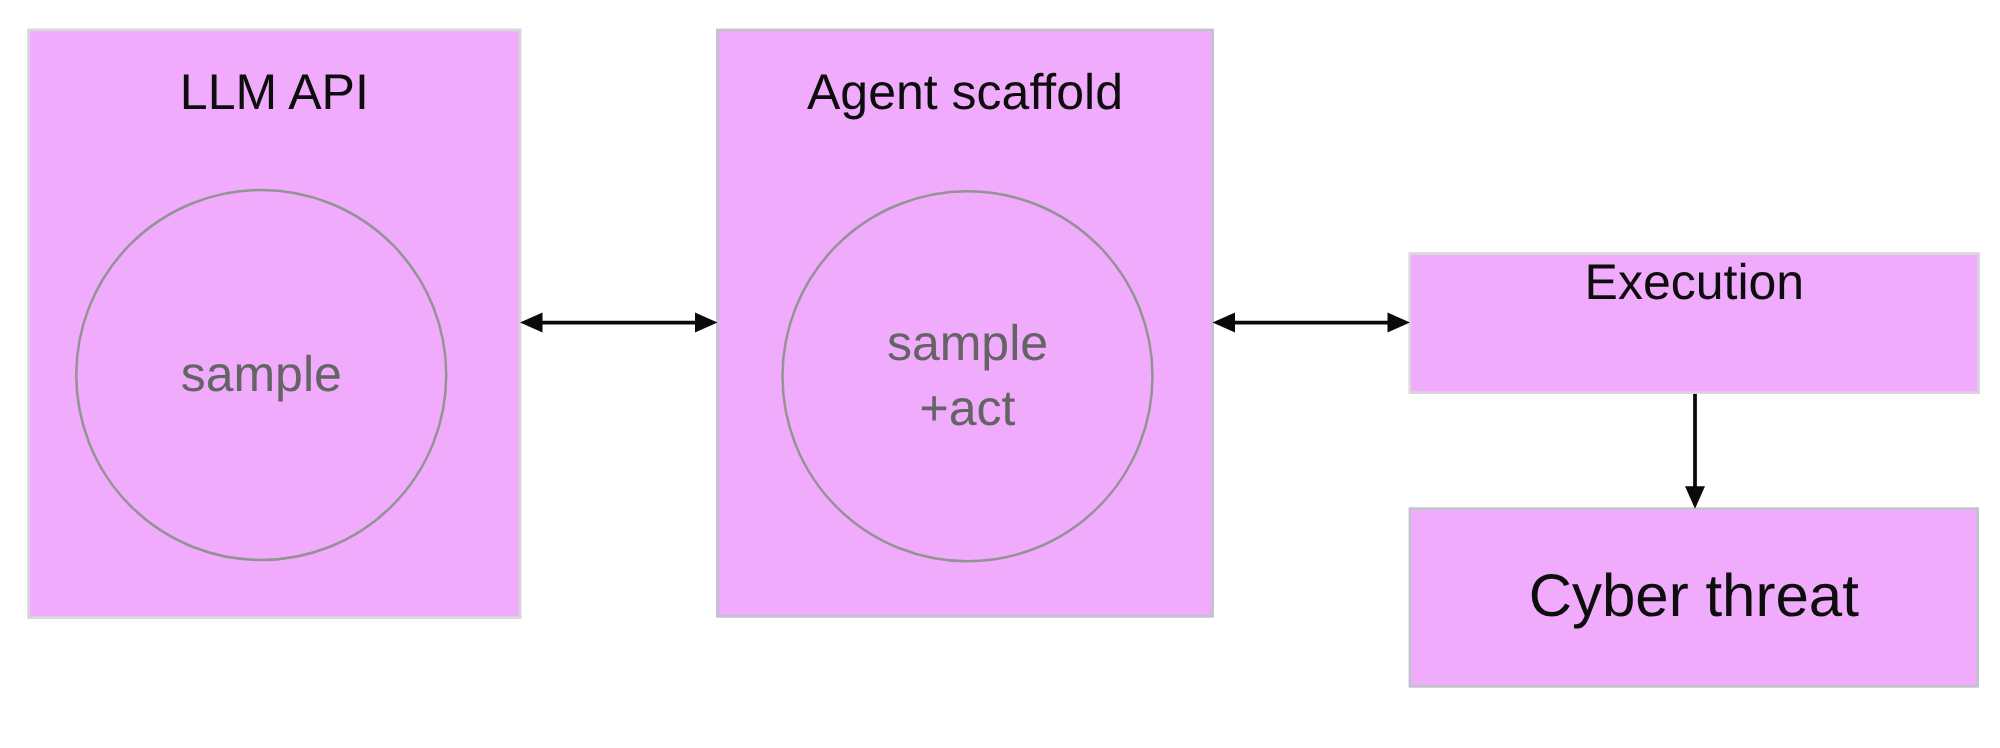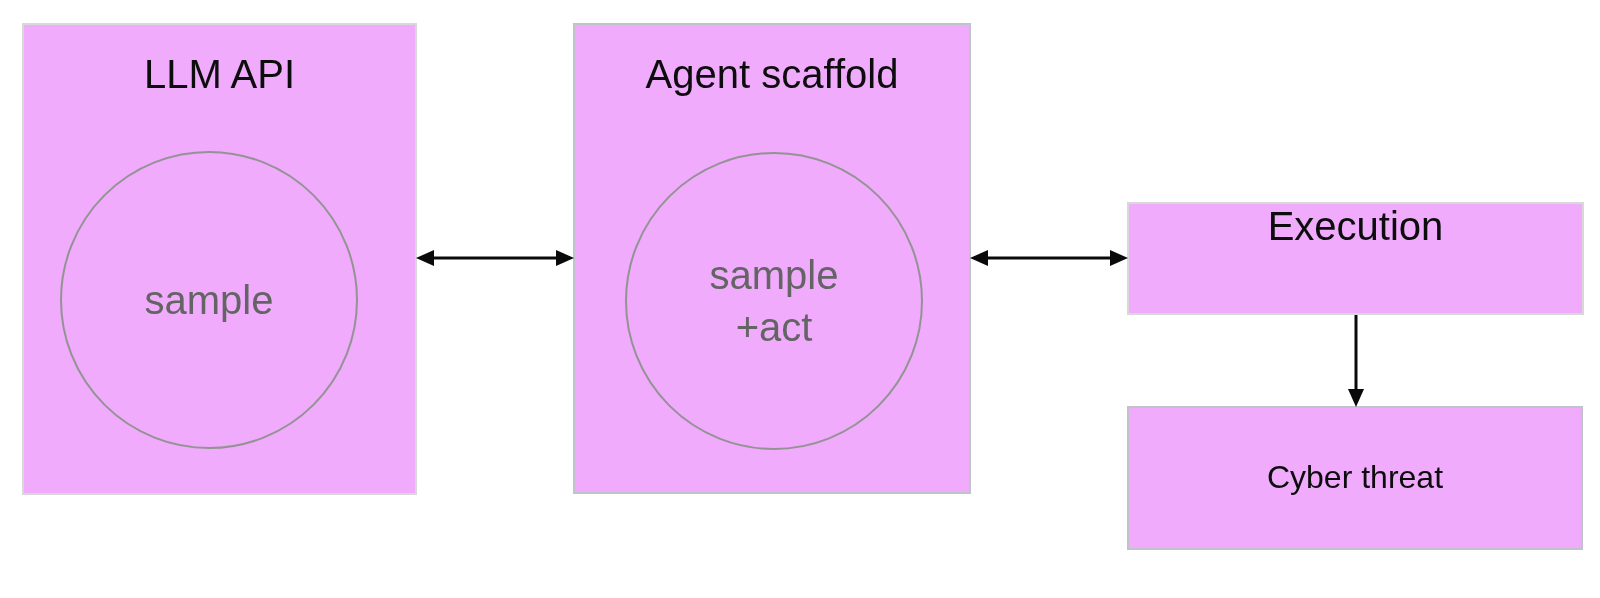--- a/index.html
+++ b/index.html
@@ -62,21 +62,21 @@
   }
   #box-execution .center-label {
     font-size: 40px;
     color: #0d0d0d;
     white-space: nowrap;
   }
   #box-cyber {
     left: 1127px; top: 406px; width: 456px; height: 144px;
     display: flex; flex-direction: column; align-items: center; justify-content: center;
     text-align: center;
-    font-size: 32px;
+    font-size: 48px;
     line-height: 1.3;
     color: #0d0d0d;
   }
   .arrow-svg {
     position: absolute;
     display: block;
   }
   #arrow-llm-agent       { left: 416px;  top: 243px; }
   #arrow-agent-execution { left: 970px;  top: 243px; }
   #arrow-execution-cyber { left: 1341px; top: 315px; }

